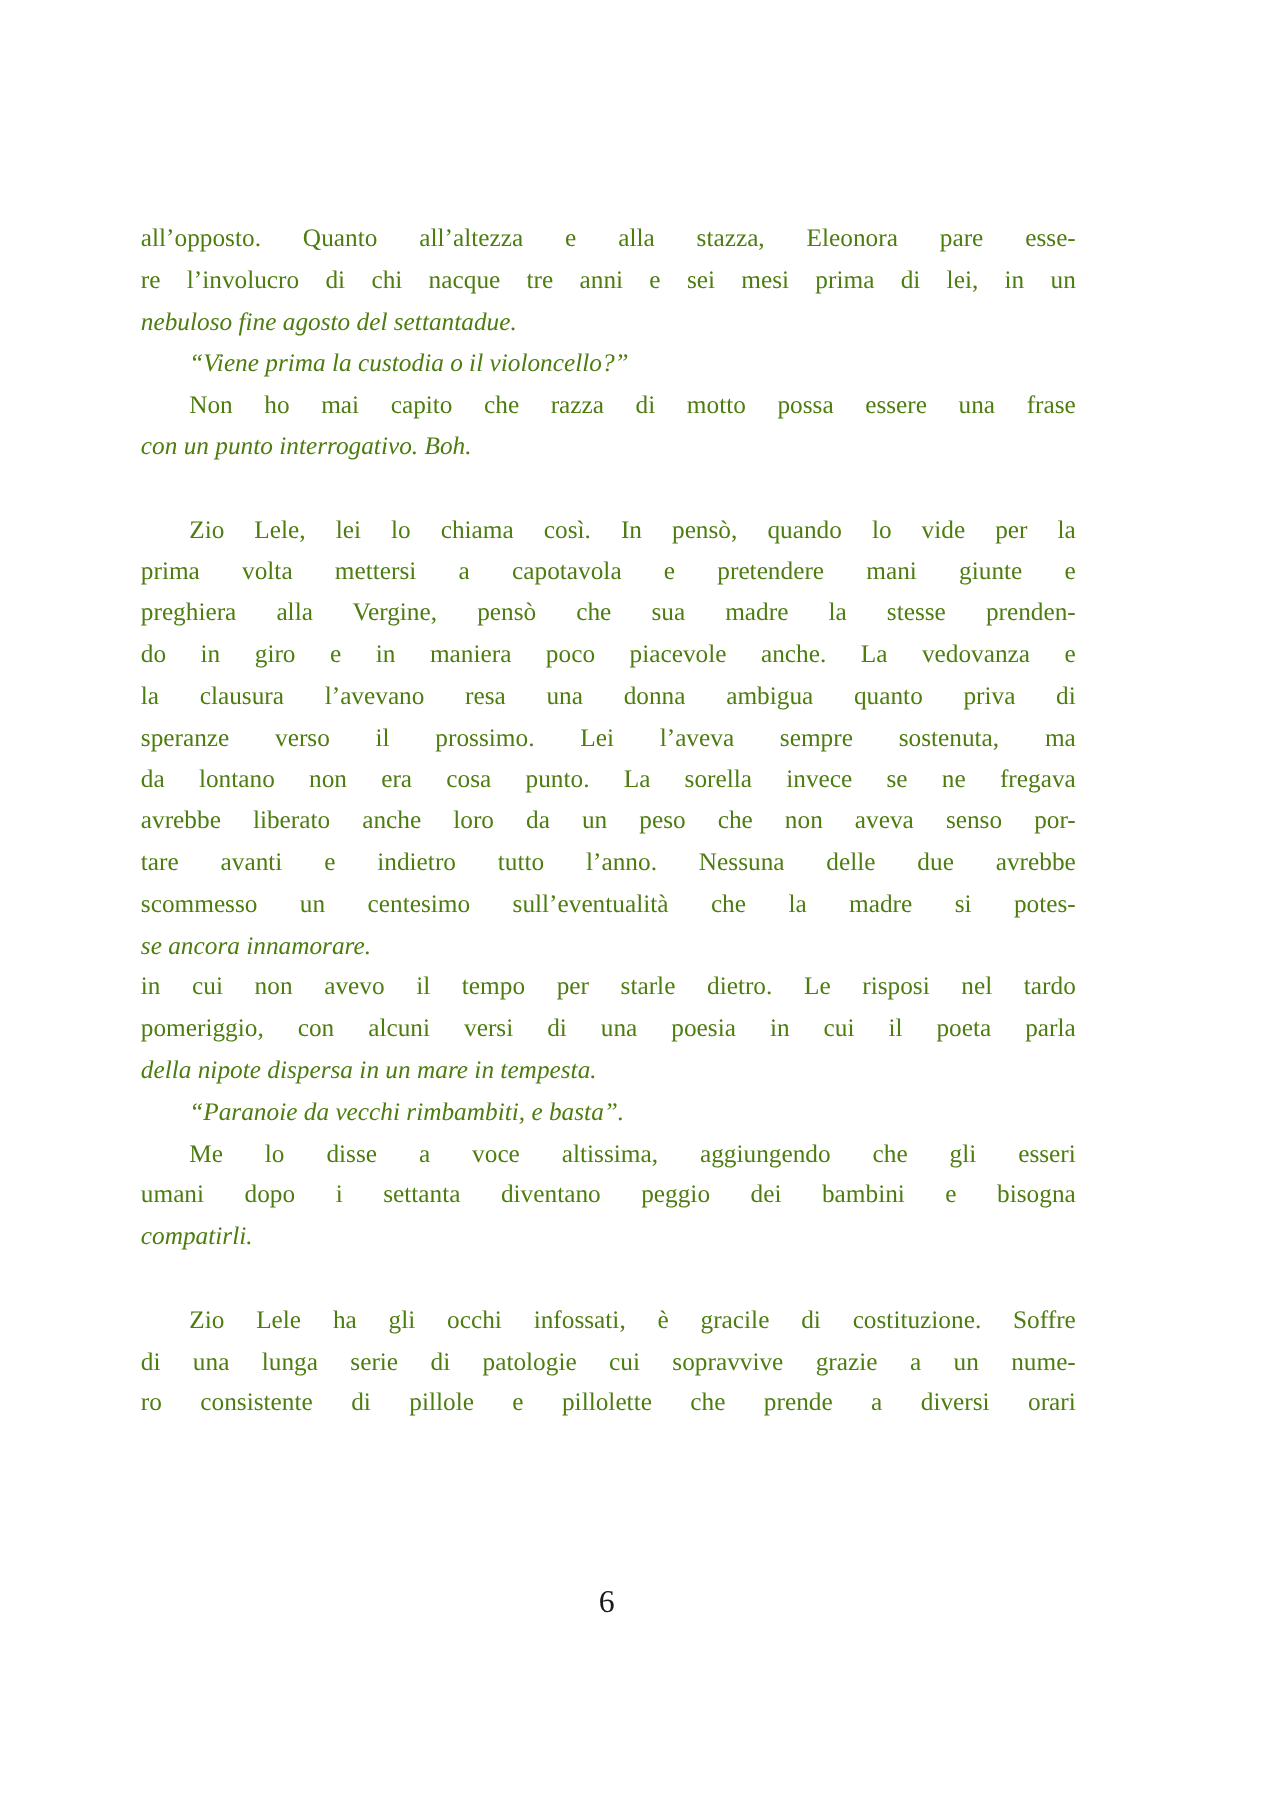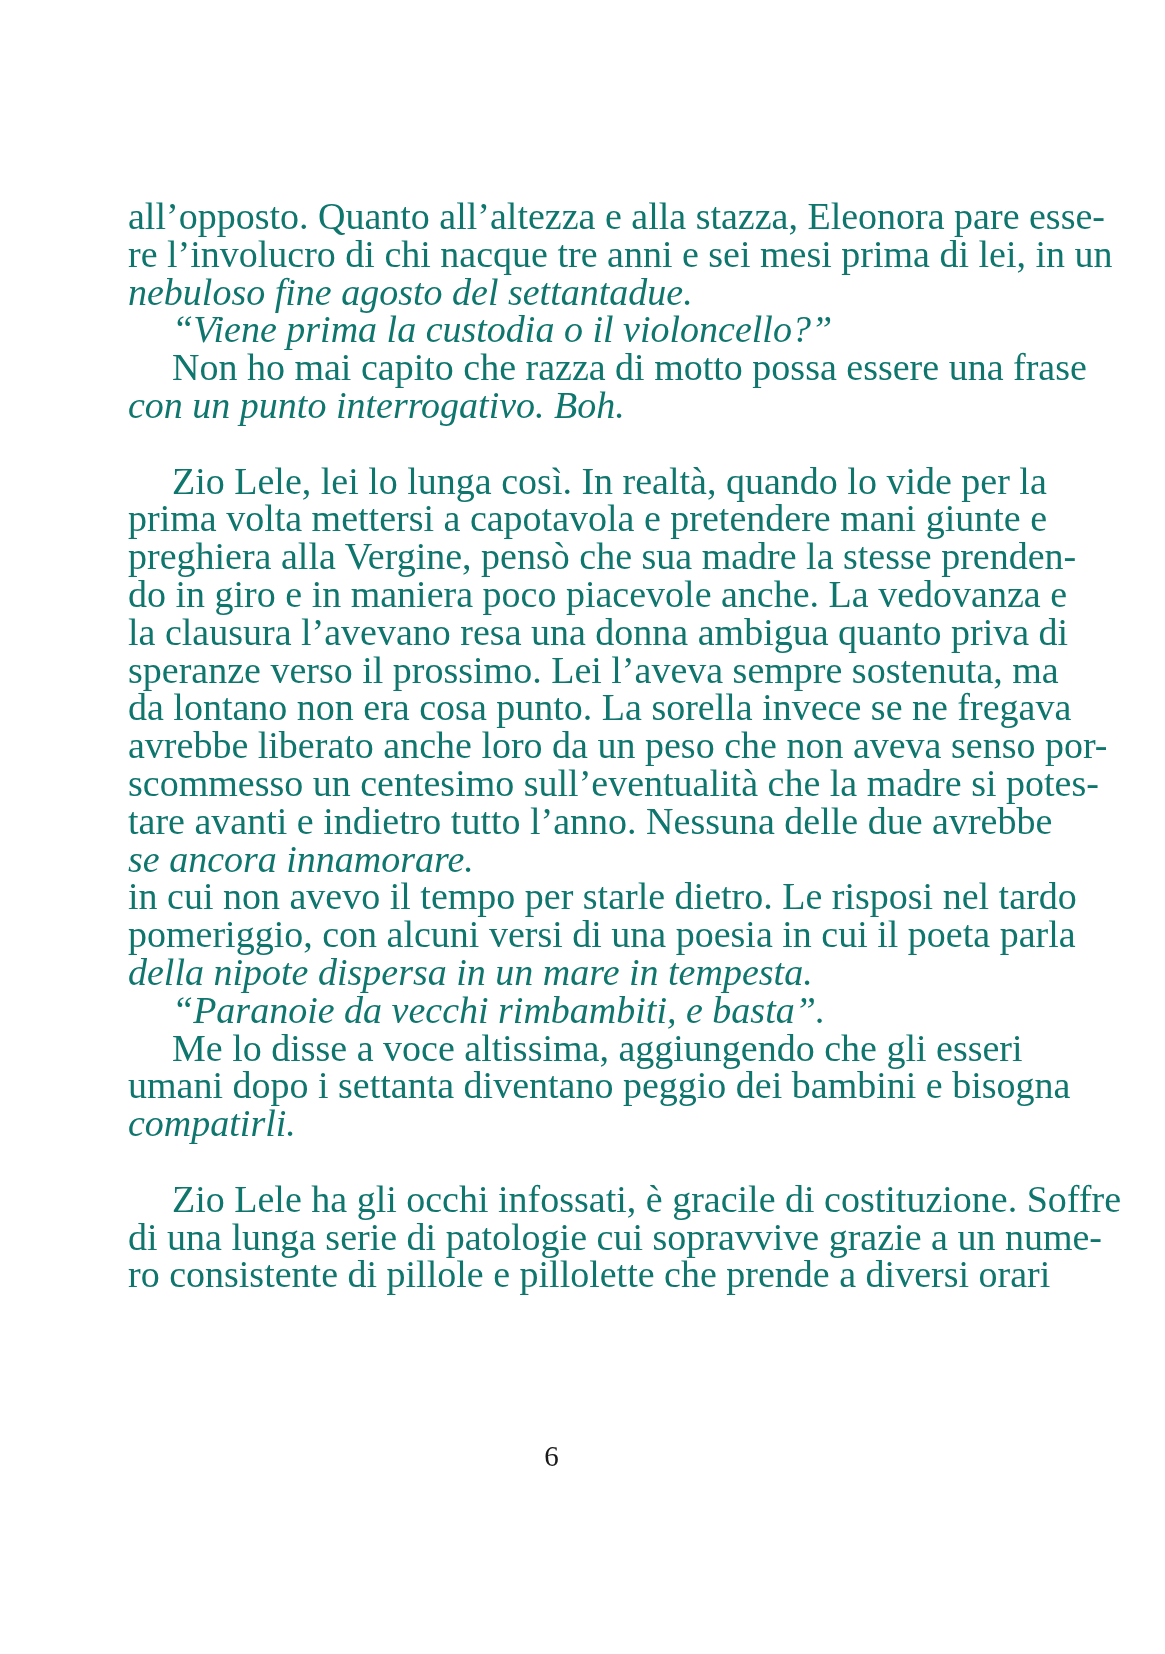--- a/index.html
+++ b/index.html
@@ -1,20 +1,20 @@
 <!DOCTYPE html>
 <html><head>
 <meta charset="utf-8">
 <style>
   html, body { margin: 0; padding: 0; background: #ffffff; }
   body { width: 1165px; height: 1654px; position: relative; overflow: hidden; }
   .page {
     position: absolute; left: 128px; top: 198px; width: 850px;
     font-family: "Liberation Serif", "DejaVu Serif", serif;
-    font-size: 38px; line-height: 37.8px; color: #0f766e;
+    font-size: 23px; line-height: 37.8px; color: #4d7c0f;
   }
   .line { display: block; white-space: nowrap; height: 37.8px; text-align: justify; text-align-last: justify; }
   .line.last { text-align-last: left; font-style: italic; }
   .line.indent { padding-left: 44px; }
   .gap { height: 37.8px; }
   .page-number {
     position: absolute; top: 1440px; left: 0; width: 1103px; text-align: center;
     font-family: "Liberation Serif", "DejaVu Serif", serif; font-size: 29px; color: #1a1a1a;
   }
 </style>
@@ -29,30 +29,30 @@
     </div>
     <div>
       <span class="line indent last">“Viene prima la custodia o il violoncello?”</span>
     </div>
     <div>
       <span class="line indent">Non ho mai capito che razza di motto possa essere una frase</span>
       <span class="line last">con un punto interrogativo. Boh.</span>
     </div>
     <div class="gap"></div>
     <div>
-      <span class="line indent">Zio Lele, lei lo lunga così. In realtà, quando lo vide per la</span>
+      <span class="line indent">Zio Lele, lei lo chiama così. In pensò, quando lo vide per la</span>
       <span class="line">prima volta mettersi a capotavola e pretendere mani giunte e</span>
       <span class="line">preghiera alla Vergine, pensò che sua madre la stesse prenden-</span>
       <span class="line">do in giro e in maniera poco piacevole anche. La vedovanza e</span>
       <span class="line">la clausura l’avevano resa una donna ambigua quanto priva di</span>
       <span class="line">speranze verso il prossimo. Lei l’aveva sempre sostenuta, ma</span>
       <span class="line">da lontano non era cosa punto. La sorella invece se ne fregava</span>
       <span class="line">avrebbe liberato anche loro da un peso che non aveva senso por-</span>
+      <span class="line">tare avanti e indietro tutto l’anno. Nessuna delle due avrebbe</span>
       <span class="line">scommesso un centesimo sull’eventualità che la madre si potes-</span>
-      <span class="line">tare avanti e indietro tutto l’anno. Nessuna delle due avrebbe</span>
       <span class="line last">se ancora innamorare.</span>
     </div>
     <div>
       <span class="line">in cui non avevo il tempo per starle dietro. Le risposi nel tardo</span>
       <span class="line">pomeriggio, con alcuni versi di una poesia in cui il poeta parla</span>
       <span class="line last">della nipote dispersa in un mare in tempesta.</span>
     </div>
     <div>
       <span class="line indent last">“Paranoie da vecchi rimbambiti, e basta”.</span>
     </div>

